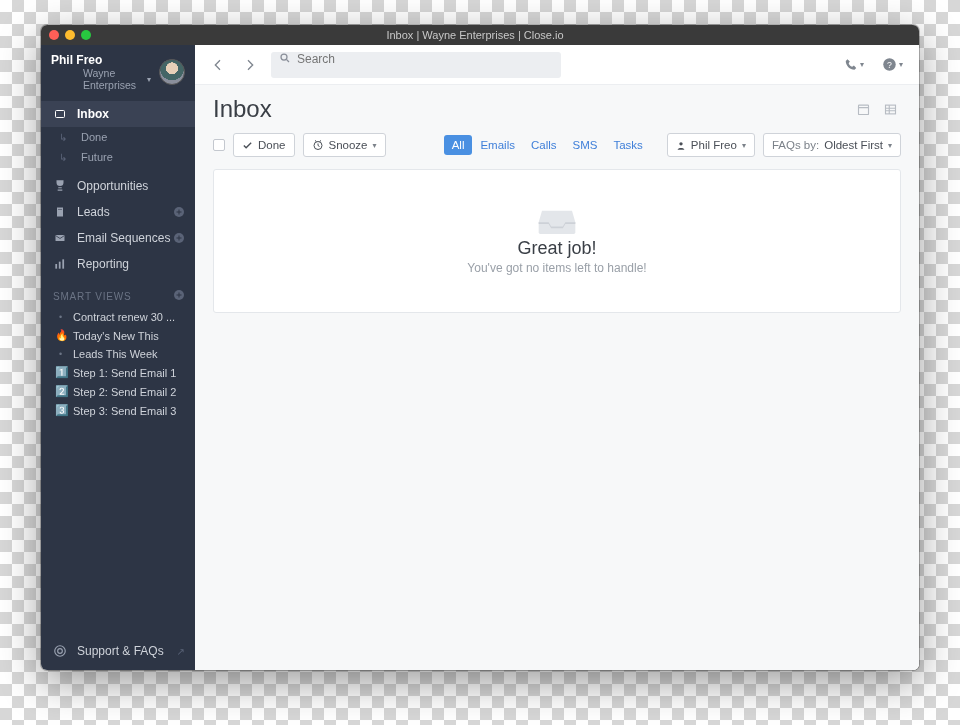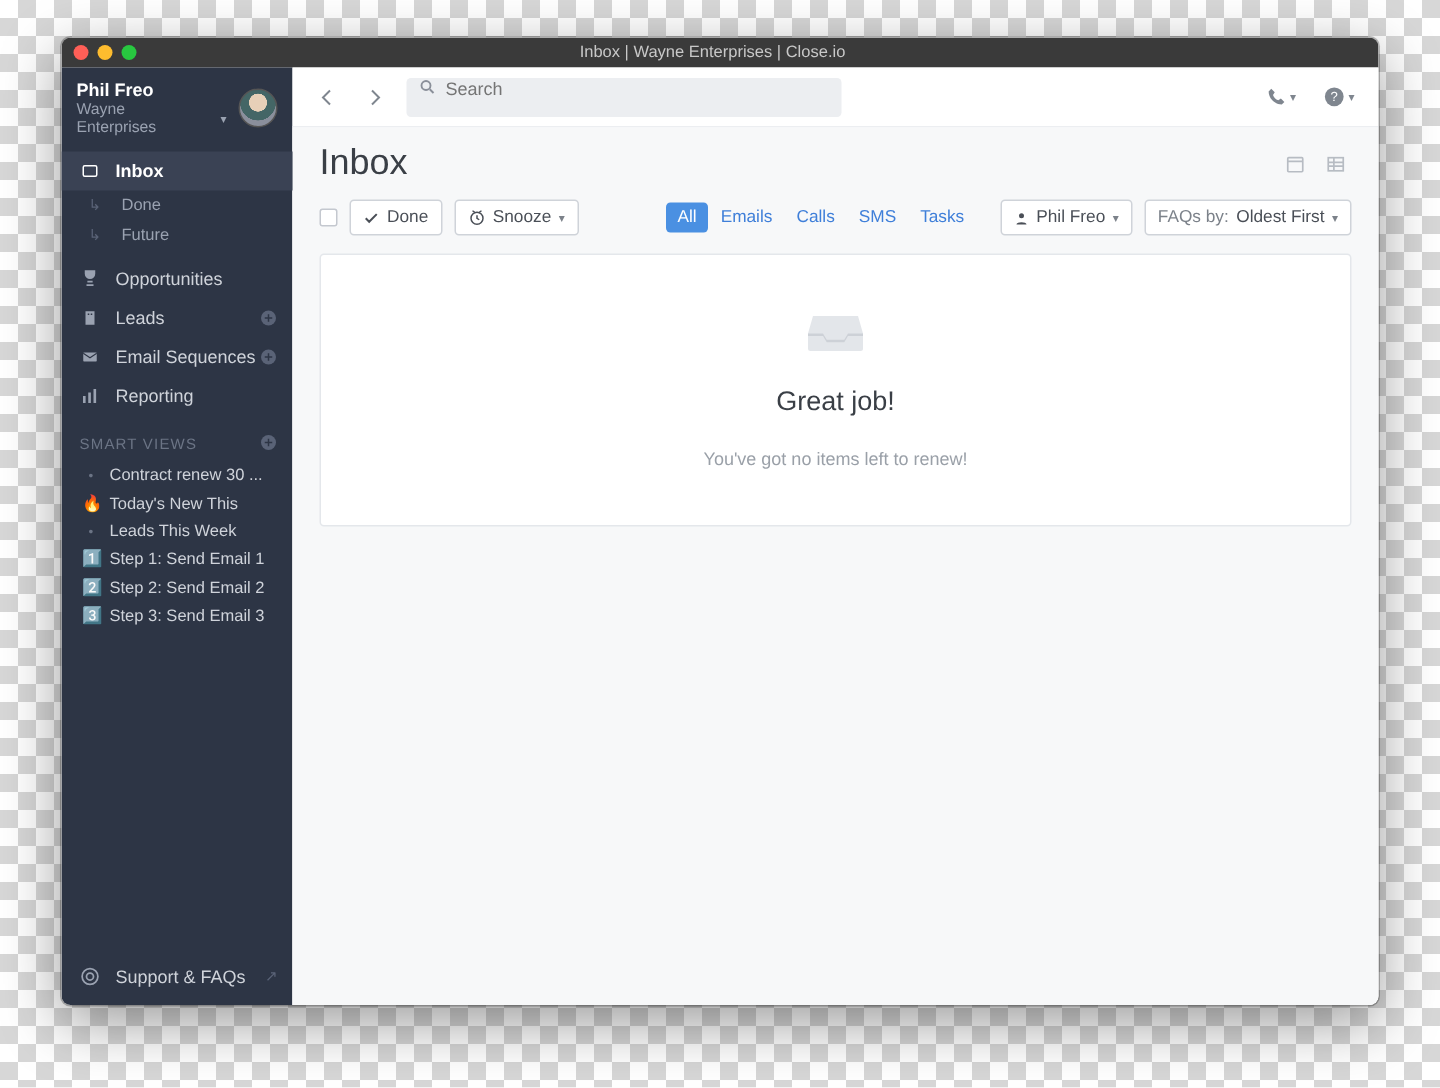--- a/index.html
+++ b/index.html
@@ -31,21 +31,21 @@
   .tb-dots { display: flex; gap: 6px; margin-right: 8px; }
   .tb-dot { width: 10px; height: 10px; border-radius: 50%; }
   .tb-red { background: #ff5f57; } .tb-yel { background: #febc2e; } .tb-grn { background: #28c840; }
   .tb-title { flex: 1; text-align: center; padding-right: 60px; }
   .body { flex: 1; display: flex; min-height: 0; }
   
   .sidebar { width: 154px; background: #2d3545; color: #cfd3da; display: flex; flex-direction: column; font-size: 12px; }
   .sb-user { display:flex; align-items:center; gap:8px; padding: 8px 10px; }
   .sb-user .txt { flex:1; }
   .sb-user .name { color:#fff; font-weight:600; font-size:12px; }
-  .sb-user .org { color:#9aa2b1; font-size:10.5px; display:flex; align-items:center; gap:11px;}
+  .sb-user .org { color:#9aa2b1; font-size:10.5px; display:flex; align-items:center; gap:11px;margin-left:32px;}
   .avatar { width:26px; height:26px; border-radius:50%; background:#8a8f9c radial-gradient(circle at 50% 35%,#e7d0b8 0 30%,#466 31% 60%,transparent 61%); border:1px solid #555; flex-shrink:0;}
   .sb-section { margin-top: 2px; }
   .sb-item { display:flex; align-items:center; gap:10px; padding: 6px 12px; color:#cfd3da; cursor:pointer; position:relative; }
   .sb-item.active { background:#3a4254; color:#fff; font-weight:600; }
   .sb-item .ic { width:14px; display:flex; justify-content:center; color:#9aa2b1; }
   .sb-item.active .ic { color:#fff; }
   .sb-item .plus { position:absolute; right:10px; color:#5a6377; }
   .sb-sub { padding: 4px 12px 4px 36px; color:#9aa2b1; font-size:11px; cursor:pointer; display:flex; gap:8px; align-items:center;}
   .sb-sub .subic { color:#5a6377; font-size:10px; margin-left:-18px; width:14px; }
   .sb-head { padding: 14px 12px 6px; color:#6b7485; font-size:10px; letter-spacing:.8px; position:relative;}
@@ -70,21 +70,21 @@
   .toolbar { padding: 10px 18px 12px; display:flex; align-items:center; gap:8px; flex-wrap:wrap; font-size:11.5px; }
   .toolbar .cb { width:12px; height:12px; border:1px solid #c4c8cf; border-radius:2px; background:#fff; cursor:pointer;}
   .btn { border:1px solid #cfd3d9; background:#fff; border-radius:3px; height:24px; padding:0 8px; display:flex; align-items:center; gap:5px; color:#4a4f57; cursor:pointer; }
   .btn .car { font-size:8px; color:#7c828a;}
   .tabs { margin-left:auto; display:flex; align-items:flex-end; gap:0;}
   .tab { padding:4px 8px; color:#3f7fd9; cursor:pointer; font-size:11.5px; }
   .tab.active { background:#4a90e2; color:#fff; border-radius:3px; }
   .sortwrap { display:flex; gap:8px; margin-left:8px; }
   .sortwrap .btn .lbl { color:#4a4f57; }
   .sortwrap .btn .pre { color:#7c828a; }
-  .empty { margin:0 18px 18px; border:1px solid #e4e7eb; background:#fff; border-radius:3px; padding:32px 0 37px; display:flex; flex-direction:column; align-items:center; gap:21px; }
+  .empty { margin:0 18px 18px; border:1px solid #e4e7eb; background:#fff; border-radius:3px; padding:32px 0 37px; display:flex; flex-direction:column; align-items:center; gap:2px; }
   .empty .tray { color:#cdd1d7; }
   .empty h2 { font-size:18px; font-weight:400; color:#3a3f46; }
   .empty p { font-size:12px; color:#9aa0a8; }
   svg { display:block; }
   .caret { font-size:8px; color:#9aa2b1;}
 </style>
 </head>
 <body>
 
 <div class="checker">
@@ -336,19 +336,19 @@
         </div>
 
         <div class="empty">
           <div class="tray">
             <svg width="40" height="34" viewBox="0 0 48 40" fill="currentColor">
                   <path d="M6 10h36l4 14v12a2 2 0 01-2 2H4a2 2 0 01-2-2V24z" fill="#e3e6ea"></path>
                   <path d="M2 24h12l3 5h14l3-5h12v2H34l-3 5H17l-3-5H2z" fill="#cdd1d7"></path>
                 </svg>
           </div>
           <h2>Great job!</h2>
-          <p>You've got no items left to renew!</p>
+          <p>You've got no items left to handle!</p>
         </div>
       </div>
     </div>
   </div>
 </div>
 </div>
 
 </body></html>

